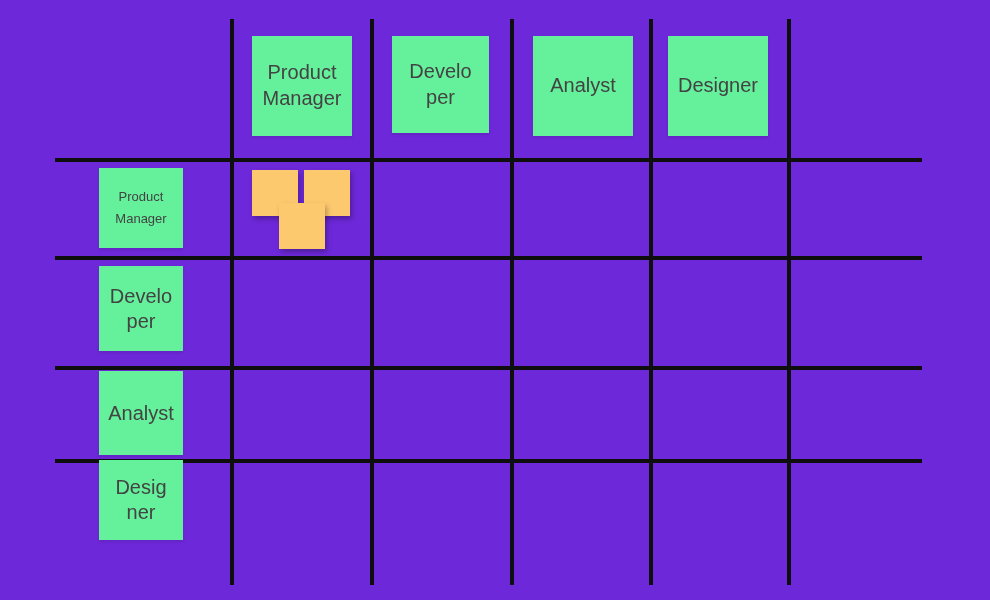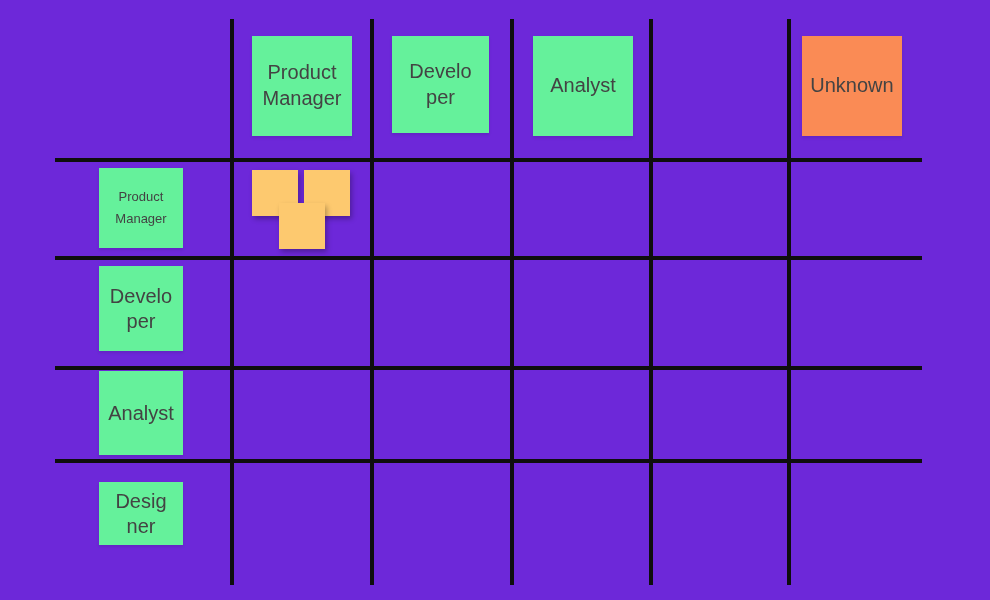--- a/index.html
+++ b/index.html
@@ -63,27 +63,27 @@
   <div class="hline" style="top:158px"></div>
   <div class="hline" style="top:256px"></div>
   <div class="hline" style="top:366px"></div>
   <div class="hline" style="top:459px"></div>
 
   <div class="note green header-note" style="left:252px">Product
 Manager</div>
   <div class="note green header-note dev" style="left:392px">Develo
 per</div>
   <div class="note green header-note" style="left:533px">Analyst</div>
-  <div class="note orange header-note" style="left:802px">Unknown</div>
+  <div class="note green header-note" style="left:668px">Designer</div>
 
   <div class="note green row-note small-text" style="top:168px;height:80px">Product
 Manager</div>
   <div class="note green row-note" style="top:266px;height:85px">Develo
 per</div>
   <div class="note green row-note" style="top:371px;height:84px">Analyst</div>
-  <div class="note green row-note" style="top:482px;height:63px">Desig
+  <div class="note green row-note" style="top:460px;height:80px">Desig
 ner</div>
 
   <div class="note yellow cell-note" style="left:252px;top:170px"></div>
   <div class="note yellow cell-note" style="left:304px;top:170px"></div>
   <div class="note yellow cell-note" style="left:279px;top:203px"></div>
 
 </div>
 
 </body></html>

